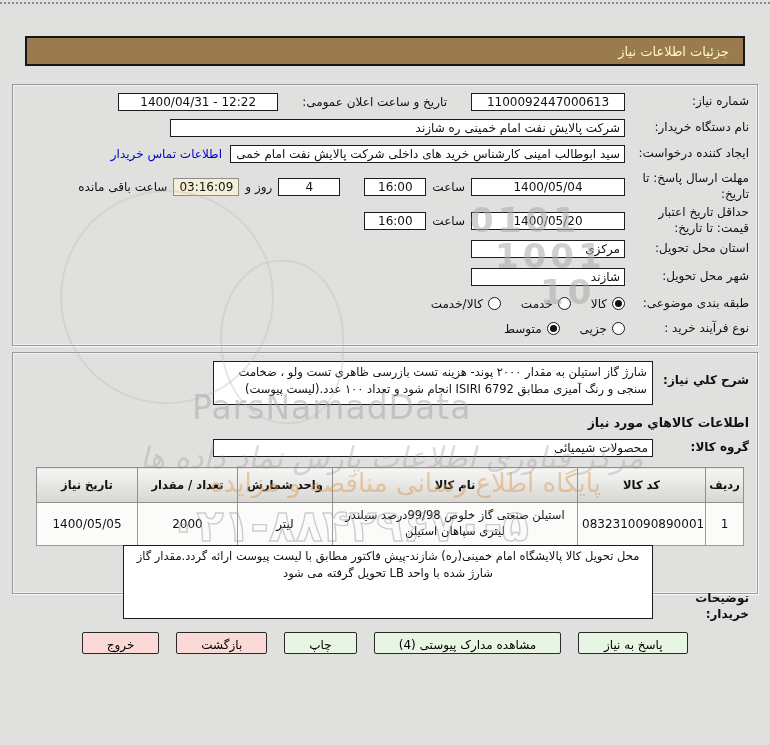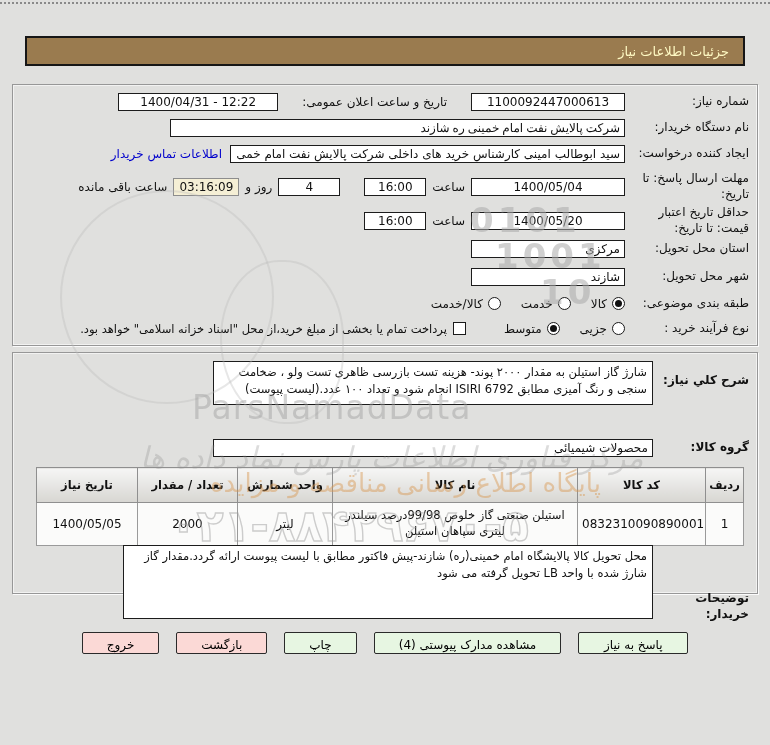--- a/index.html
+++ b/index.html
@@ -33,21 +33,21 @@
     background:#fff;border:1px solid #1c1c1c;height:18px;line-height:17px;
     box-sizing:border-box;padding:0 4px;overflow:hidden;white-space:nowrap;font-size:12px;
   }
   .center{text-align:center;direction:ltr;}
   .ltr{direction:ltr;}
   .w154{width:154px;flex:0 0 154px;}
   .w160{width:160px;flex:0 0 160px;}
   .w62{width:62px;flex:0 0 62px;}
   .w66{width:66px;flex:0 0 66px;}
   .w440{width:440px;flex:0 0 440px;}
-  .w455{width:455px;flex:0 0 455px;font-family:Liberation Serif, serif;}
+  .w455{width:455px;flex:0 0 455px;}
   .w395{width:395px;flex:0 0 395px;}
   .mr6{margin-right:6px;} .mr24{margin-right:24px;}
   .countdown{background:#f5efd5;border:1px solid #8d8d8d;text-align:center;direction:ltr;}
   .link{color:#0000cc;cursor:pointer;margin-right:8px;white-space:nowrap;}
   .multibox{
     background:#fff;border:1px solid #1c1c1c;box-sizing:border-box;
     padding:2px 5px;font-size:11.5px;line-height:1.45;overflow:hidden;
   }
   .radio{
     width:13px;height:13px;border:1px solid #1a1a1a;border-radius:50%;
@@ -194,34 +194,33 @@
   <div class="row" style="top:236px;">
     <span class="lblcol">نوع فرآیند خرید :</span>
     <span class="opt">
       <span class="radio"></span>
       <span>جزیی</span>
     </span>
     <span class="opt">
       <span class="radio checked"></span>
       <span>متوسط</span>
     </span>
-    <span class="opt" style="margin-left:0;margin-right:18px;">
-      <span class="checkbox"></span>
-      <span style="font-size:11.5px;">پرداخت تمام یا بخشی از مبلغ خرید،از محل "اسناد خزانه اسلامی" خواهد بود.</span>
-    </span>
   </div>
 </div>
 
 <div class="panel panel2">
 
   <div class="row" style="top:8px;align-items:flex-start;">
     <span class="lblcol2" style="padding-top:12px;">شرح کلي نیاز:</span>
     <div class="multibox w440" style="min-height:44px;">شارژ گاز استیلن به مقدار ۲۰۰۰ پوند- هزینه تست بازرسی ظاهری تست ولو ، ضخامت سنجی و رنگ آمیزی مطابق ISIRI 6792 انجام شود و تعداد  ۱۰۰ عدد.(لیست پیوست)</div>
   </div>
 
+  <div class="row bold-line" style="top:62px;">
+    <span>اطلاعات کالاهاي مورد نیاز</span>
+  </div>
 
   <div class="row" style="top:86px;">
     <span class="lblcol2">گروه کالا:</span>
     <div class="tb w440">محصولات شیمیائی</div>
   </div>
 
   <table class="goods">
     <colgroup>
       <col style="width:38px">
         <col style="width:128px">
@@ -247,21 +246,21 @@
         <td class="name-cell">استیلن صنعتی گاز خلوص 99/98درصد سیلندر لیتری سپاهان استیلن</td>
         <td>لیتر</td>
         <td class="ltr">2000</td>
         <td class="ltr">1400/05/05</td>
       </tr>
     </tbody>
   </table>
 
   <div class="row" style="top:192px;align-items:flex-start;">
     <span class="lblcol2" style="padding-top:46px;">توضیحات خریدار:</span>
-    <div class="multibox" style="width:530px;flex:0 0 530px;height:74px;">محل تحویل کالا پالایشگاه امام خمینی(ره) شازند-پیش فاکتور مطابق با لیست پیوست ارائه گردد.مقدار گاز شارژ شده با واحد LB تحویل گرفته می شود</div>
+    <div class="multibox" style="width:530px;flex:0 0 530px;height:74px;text-align:center;">محل تحویل کالا پالایشگاه امام خمینی(ره) شازند-پیش فاکتور مطابق با لیست پیوست ارائه گردد.مقدار گاز شارژ شده با واحد LB تحویل گرفته می شود</div>
   </div>
 </div>
 
 <div class="btnrow">
   <button class="btn green btn-1">پاسخ به نیاز</button>
   <button class="btn green btn-2">مشاهده مدارک پیوستی (4)</button>
   <button class="btn green btn-3">چاپ</button>
   <button class="btn pink btn-4">بازگشت</button>
   <button class="btn pink btn-5">خروج</button>
 </div>

